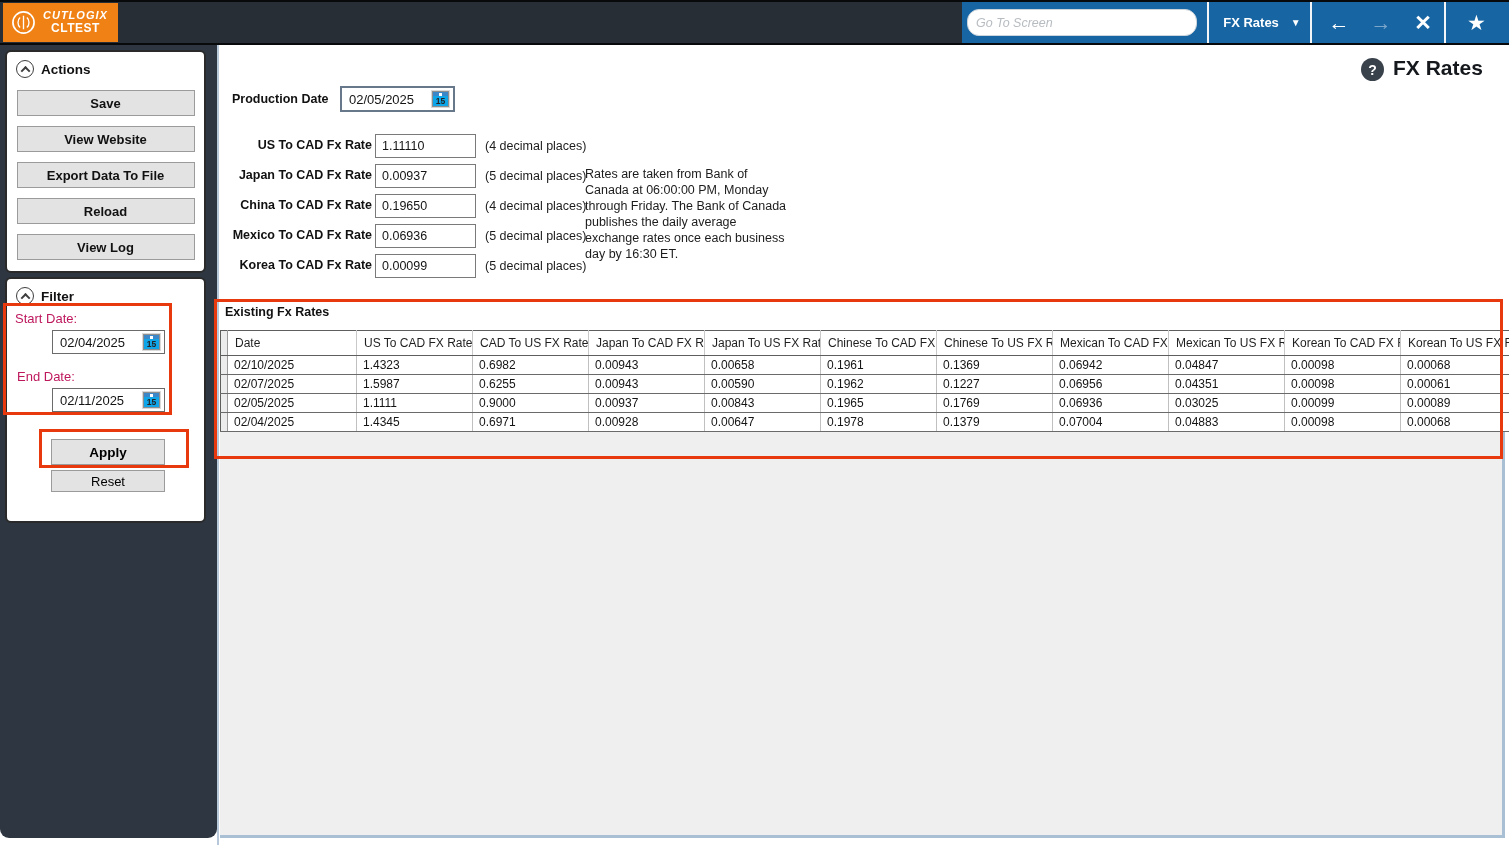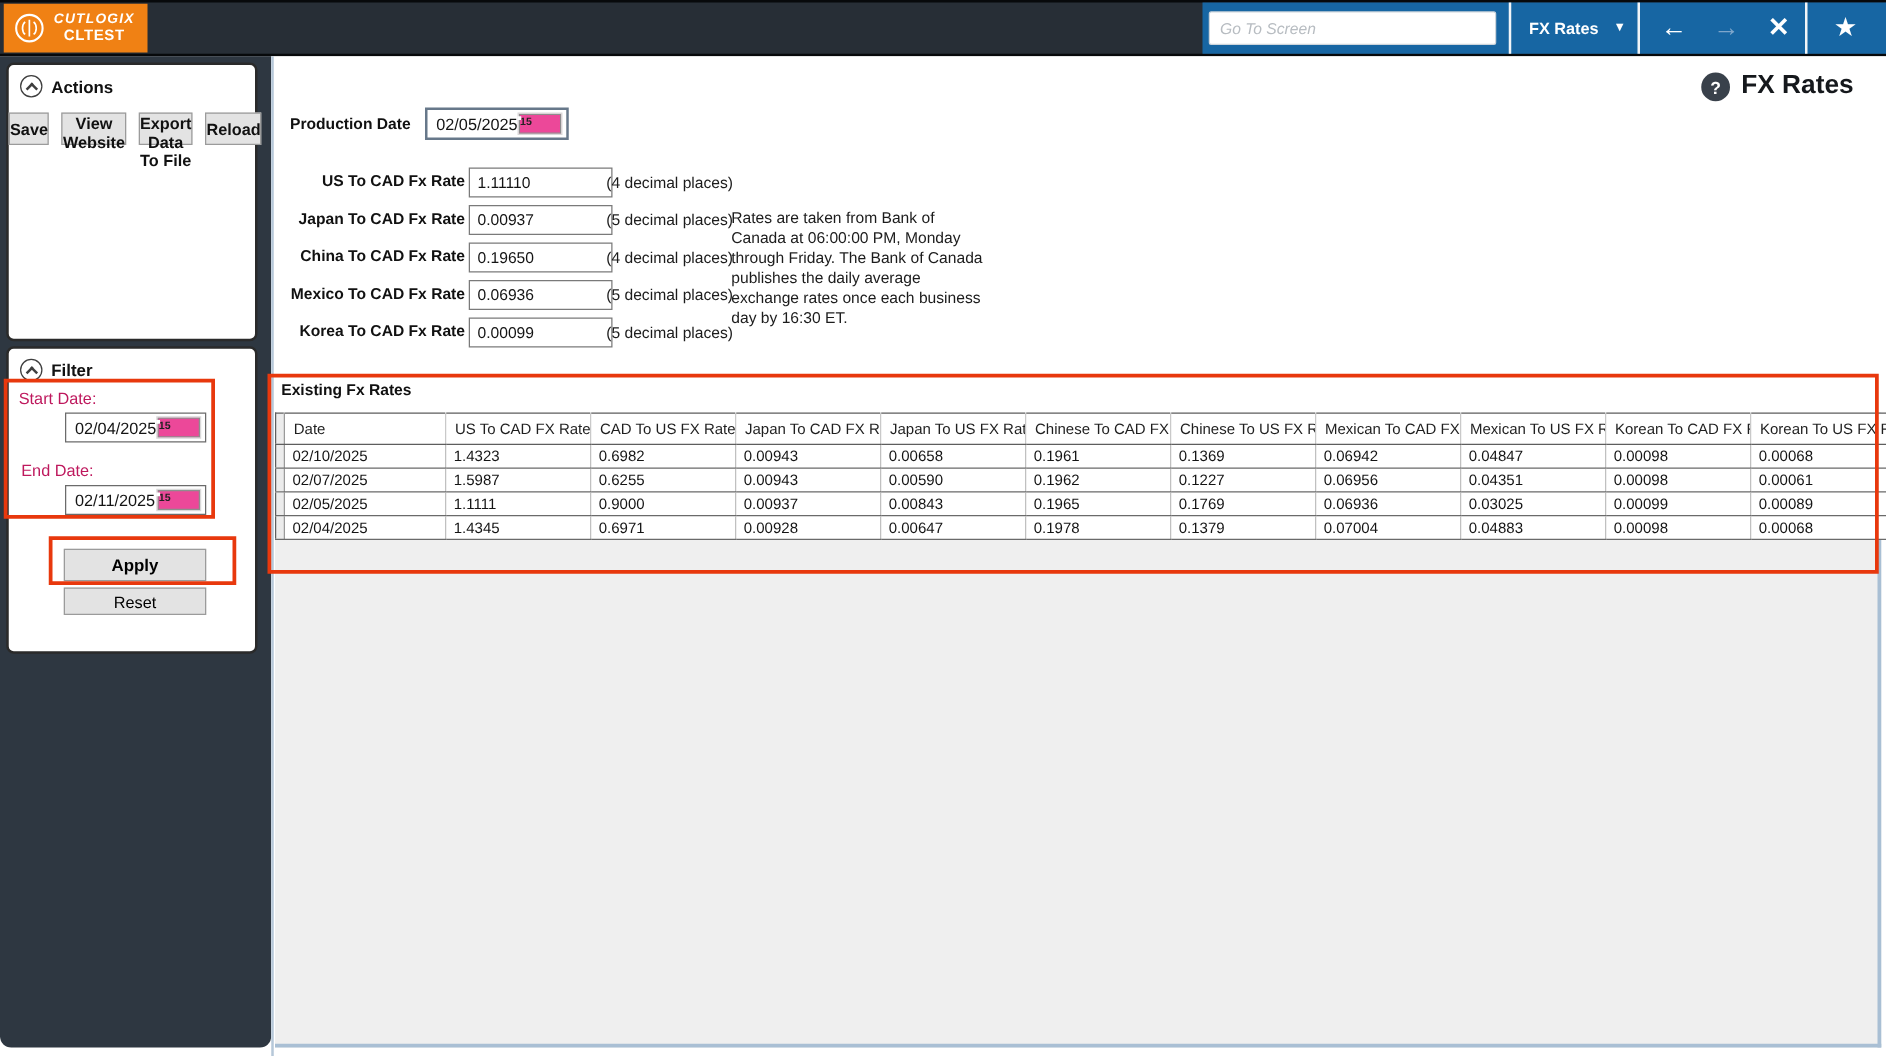--- a/index.html
+++ b/index.html
@@ -13,21 +13,21 @@
   .logo-block { position:absolute; left:3px; top:1px; width:115px; height:39px;
                 background:#f08114; display:flex; align-items:center; gap:6px; padding-left:7px; }
   .logo-mark { width:27px; height:27px; flex:0 0 auto; }
   .logo-texts { display:flex; flex-direction:column; align-items:center; line-height:1.05; }
   .brand { color:#fff; font-weight:bold; font-style:italic; font-size:11px; letter-spacing:1px; }
   .env   { color:#fff; font-size:12px; font-weight:bold; letter-spacing:.5px; }
   .nav-menu { position:absolute; left:127px; top:0; height:41px; display:flex; align-items:center; gap:19px; }
   .nav-item { color:#fff; font-size:12.5px; font-weight:bold; white-space:nowrap; cursor:pointer; }
   .blue-region { position:absolute; left:962px; top:0; right:0; height:41px; background:#1766a3; }
   .goto-input { position:absolute; left:5px; top:7px; width:230px; height:27px; border:1px solid #cdd5dc;
-                border-radius:2px; padding:0 8px; font-size:12.5px; font-family:inherit; color:#333; }
+                border-radius:12px; padding:0 8px; font-size:12.5px; font-family:inherit; color:#333; }
   .goto-input::placeholder { color:#b7bcc1; font-style:italic; }
   .vsep { position:absolute; top:0; bottom:0; width:2px; background:#f2f5f8; }
   .screen-sel { position:absolute; left:252px; top:0; width:96px; height:41px; display:flex;
                 align-items:center; justify-content:center; gap:12px; cursor:pointer; }
   .screen-sel-label { color:#fff; font-size:13px; font-weight:bold; }
   .caret { color:#fff; font-size:10px; }
   .navbtn { position:absolute; top:0; height:41px; width:42px; display:flex; align-items:center;
             justify-content:center; color:#fff; font-size:21px; font-weight:bold; cursor:pointer; }
   .navbtn.disabled { color:#7da6cb; cursor:default; }
   .star-btn { position:absolute; left:482px; right:0; top:0; height:41px; display:flex;
@@ -37,48 +37,48 @@
   .sidebar { position:absolute; left:0; top:45px; width:217px; height:793px; background:#2e3741;
              border-radius:0 0 9px 9px; }
   .panel { position:absolute; left:5px; width:201px; background:#fff; border:2px solid #2a2a2a; border-radius:6px; }
   .panel-hdr { display:flex; align-items:center; gap:7px; padding:8px 0 0 9px; }
   .circ-icon { width:18px; height:18px; border:1.5px solid #3e3e3e; border-radius:50%;
                display:flex; align-items:center; justify-content:center; flex:0 0 auto; cursor:pointer; }
   .chev-up { width:7px; height:7px; border-left:2px solid #3e3e3e; border-top:2px solid #3e3e3e;
              transform:rotate(45deg) translate(1px,1px); }
   .panel-title { font-size:13.5px; font-weight:bold; color:#111; }
   .actions-panel { top:5px; height:223px; }
-  .actions-btns { margin-top:12px; display:flex; align-items:center; gap:10px; }
+  .actions-btns { margin-top:12px; display:flex; flex-direction:column; align-items:center; gap:10px; }
   .act-btn { width:178px; height:26px; background:#e3e3e3; border:1px solid #9b9b9b; font-family:inherit;
              font-size:13px; font-weight:bold; color:#111; cursor:pointer; }
   .filter-panel { top:232px; height:246px; }
   .flabel { position:absolute; font-size:13px; color:#be185d; }
   .date-input { position:absolute; width:113px; height:24px; border:1px solid #6b6b6b; background:#fff;
                 display:flex; align-items:center; justify-content:space-between; padding:0 4px 0 7px; }
   .date-text { font-size:13px; color:#141414; }
-  .cal { width:34px; height:16px; border:1px solid #8e8e8e; outline:1px solid #d9d9d9; background:#ec4899;
-         display:flex; flex-direction:row; cursor:pointer; }
+  .cal { width:17px; height:16px; border:1px solid #8e8e8e; outline:1px solid #d9d9d9; background:#0ea5e9;
+         display:flex; flex-direction:column; cursor:pointer; }
   .cal-top { height:5px; background:#3c87c8; position:relative; }
   .cal-dot { position:absolute; left:50%; top:1px; width:3px; height:3px; margin-left:-2px; background:#fff; }
   .cal-num { font-size:8.5px; line-height:10px; text-align:center; font-weight:bold; color:#222; }
   .apply-btn { position:absolute; left:44px; top:160px; width:114px; height:26px; background:#e3e3e3;
                border:1px solid #9b9b9b; font-family:inherit; font-size:13.5px; font-weight:bold; cursor:pointer; }
   .reset-btn { position:absolute; left:44px; top:191px; width:114px; height:22px; background:#e3e3e3;
                border:1px solid #9b9b9b; font-family:inherit; font-size:13px; cursor:pointer; }
 
   
   .content { position:absolute; left:217px; top:45px; right:0; bottom:0; background:#fff;
              border-left:2px solid #b6c8d9; }
   .prod-label { position:absolute; left:13px; top:47px; font-size:12.5px; font-weight:bold; color:#111; }
   .prod-input { position:absolute; left:121px; top:41px; width:115px; height:26px; border:2px solid #67788a;
                 background:#fff; display:flex; align-items:center; justify-content:space-between; padding:0 4px 0 7px; }
   .rate-row { position:absolute; left:0; height:24px; }
   .rate-label { position:absolute; left:13px; width:140px; top:4px; text-align:right; font-size:12.5px;
                 font-weight:bold; color:#111; white-space:nowrap; }
-  .rate-input { position:absolute; left:156px; top:0; width:115px; height:24px; border:1px solid #7a7a7a;
+  .rate-input { position:absolute; left:156px; top:0; width:101px; height:24px; border:1px solid #7a7a7a;
                 padding:0 6px; font-size:12.5px; font-family:inherit; color:#141414; }
   .rate-hint { position:absolute; left:266px; top:5px; font-size:12.5px; color:#1c1c1c; white-space:nowrap; }
   .boc-note { position:absolute; left:366px; top:121px; width:204px; font-size:12.5px; color:#1c1c1c;
               line-height:16px; }
   .help-circ { position:absolute; left:1142px; top:13px; width:23px; height:23px; border-radius:50%;
                background:#39414b; color:#fff; font-size:14px; font-weight:bold; display:flex;
                align-items:center; justify-content:center; cursor:pointer; }
   .page-title { position:absolute; left:1174px; top:11px; font-size:21px; font-weight:800; color:#15181c; }
   .grid-title { position:absolute; left:6px; top:260px; font-size:12.5px; font-weight:bold; color:#111; }
   .grid-region { position:absolute; left:1px; top:285px; width:1285px; height:508px; background:#efefef;

